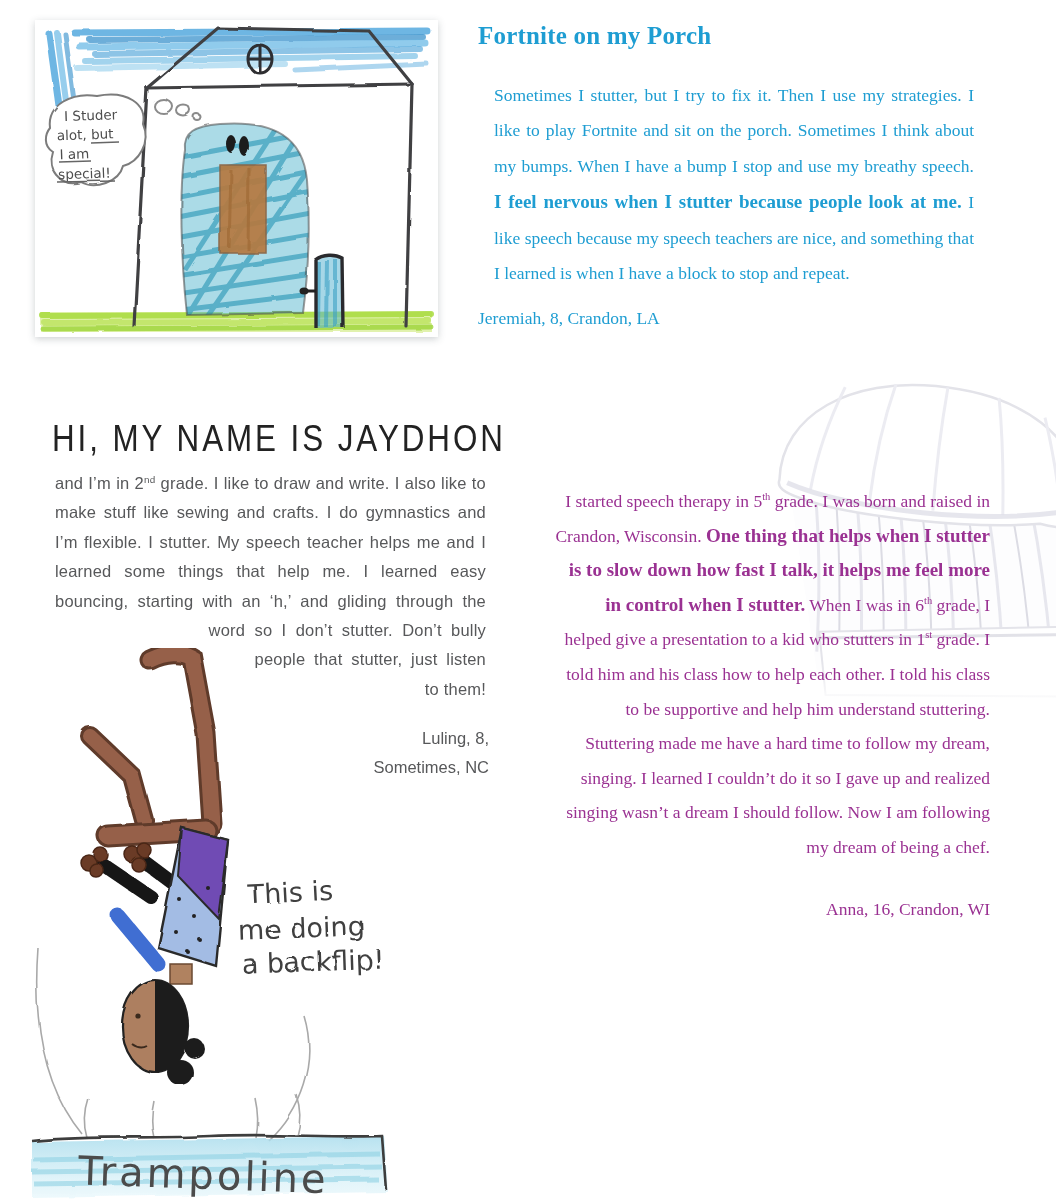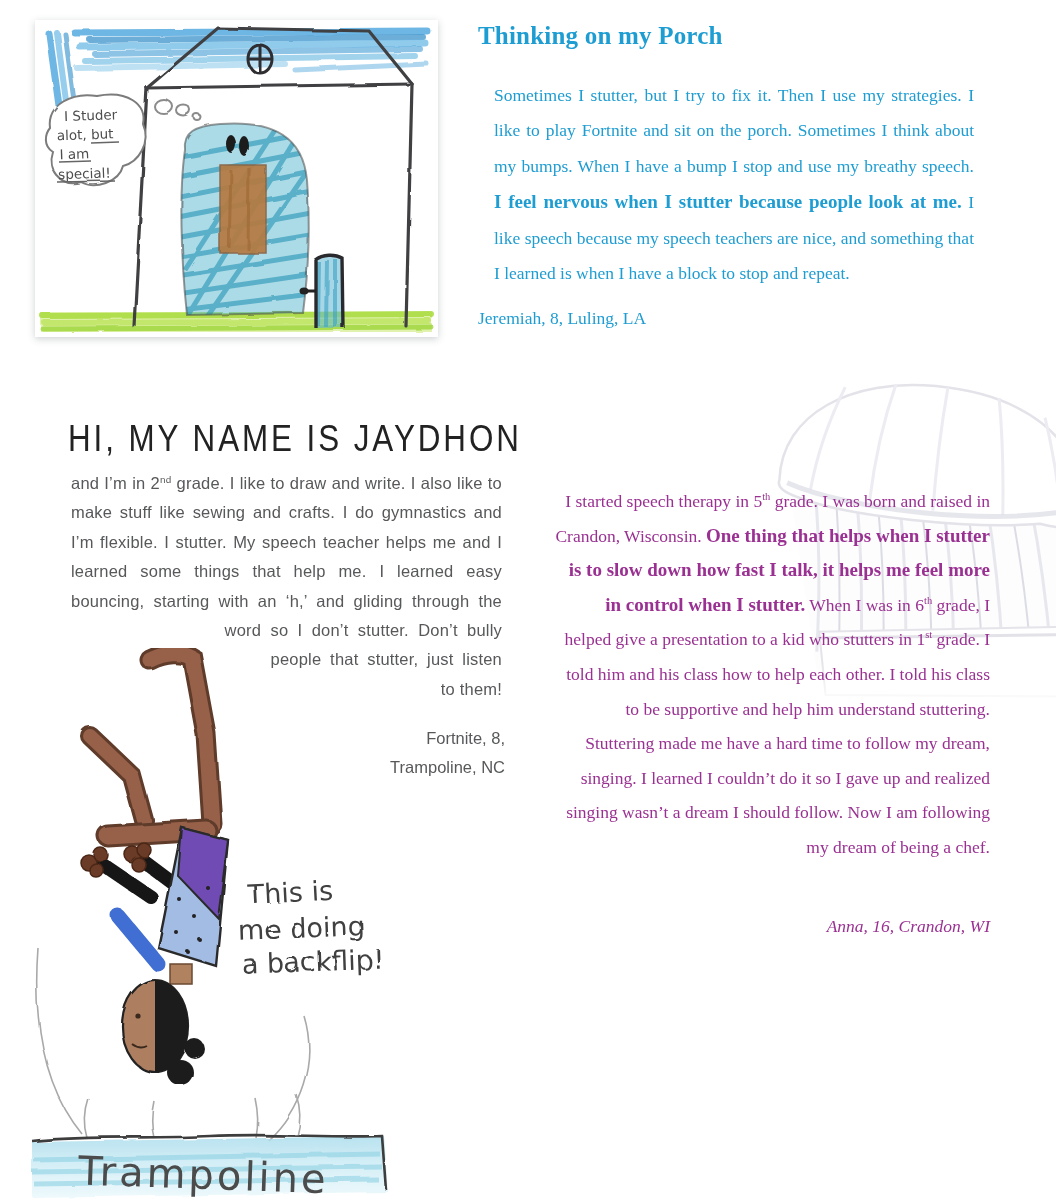--- a/index.html
+++ b/index.html
@@ -21,21 +21,21 @@
               color:var(--teal);text-align:justify;}
   .jeremiah .b{font-weight:700;font-size:19px;}
   .jeremiah .sig{margin-top:17px;font-family:"Liberation Serif",serif;font-size:17.5px;color:var(--teal);}
 
   
   .house-card{position:absolute;left:35px;top:20px;width:403px;height:317px;background:#fff;
               box-shadow:0 2px 7px rgba(60,70,80,.25);z-index:1;}
   .house-card svg{display:block;width:100%;height:100%;}
 
   
-  .jaydhon{position:absolute;left:68px;top:420px;width:437px;z-index:2;}
+  .jaydhon{position:absolute;left:52px;top:420px;width:437px;z-index:2;}
   .jaydhon h2{margin:0 0 12px 0;font-size:32px;font-weight:400;color:var(--heading-ink);
               letter-spacing:3px;white-space:nowrap;transform:scale(.98,1.15);transform-origin:left center;}
   .jay-spacer{float:left;width:300px;height:300px;
               shape-outside:polygon(0 148px,112px 148px,300px 268px,300px 300px,0 300px);}
   .jaydhon p{margin:3px;font-size:16.5px;line-height:29.4px;color:var(--ink);
              text-align:justify;text-align-last:right;letter-spacing:.2px;}
   .jaydhon .sig{margin-top:20px;font-size:16.5px;line-height:29px;color:var(--ink);text-align:right;}
 
   
   .backflip{position:absolute;left:30px;top:648px;width:410px;height:552px;z-index:1;}
@@ -43,21 +43,21 @@
   
   .chefhat{position:absolute;left:768px;top:373px;width:288px;height:332px;z-index:0;}
 
   
   .anna{position:absolute;left:555px;top:484px;width:435px;z-index:2;text-align:right;}
   .anna h2{margin:0 0 24px 0;font-family:"Liberation Serif",serif;font-size:34px;line-height:56px;
            font-weight:700;color:var(--purple);letter-spacing:.2px;}
   .anna p{margin:0;font-family:"Liberation Serif",serif;font-size:17.5px;line-height:34.6px;
           color:var(--purple);text-align:right;}
   .anna .b{font-weight:700;font-size:19px;}
-  .anna .sig{margin-top:51px;font-family:"Liberation Serif",serif;font-size:17.5px;color:var(--purple);font-style:italic;}
+  .anna .sig{margin-top:34px;font-family:"Liberation Serif",serif;font-size:17.5px;color:var(--purple);}
 
   sup{font-size:60%;line-height:0;vertical-align:super;text-align:center;}
 </style>
 </head>
 <body>
 
 <div class="page">
 
   <figure class="house-card" style="margin:0;">
     <svg viewBox="0 0 403 317">
@@ -150,34 +150,34 @@
         <g stroke="#666" stroke-width="1.4" filter="url(#wob1)">
           <path d="M56,123 L84,122"></path>
             <path d="M24,142 L56,141"></path>
             <path d="M22,162 L80,161"></path>
         </g>
       </g>
     </svg>
   </figure>
 
   <section class="jeremiah">
-    <h2>Thinking on my Porch</h2>
+    <h2>Fortnite on my Porch</h2>
     <p><span>Sometimes I stutter, but I try to fix it. Then I use my strategies. I like to play Fortnite and sit on the porch. Sometimes I think about my bumps. When I have a bump I stop and use my breathy speech. </span><span class="b">I feel nervous when I stutter because people look at me.</span><span> I like speech because my speech teachers are nice, and something that I learned is when I have a block to stop and repeat.</span></p>
-    <div class="sig">Jeremiah, 8, Luling, LA</div>
+    <div class="sig">Jeremiah, 8, Crandon, LA</div>
   </section>
 
   <section class="jaydhon">
     <h2>HI, MY NAME IS JAYDHON</h2>
     <div>
       <div class="jay-spacer"></div>
       <p><span>and I’m in 2</span><sup>nd</sup><span> grade. I like to draw and write. I also like to make stuff like sewing and crafts. I do gymnastics and I’m flexible. I stutter. My speech teacher helps me and I learned some things that help me. I learned easy bouncing, starting with an ‘h,’ and gliding through the word so I don’t stutter. Don’t bully people that stutter, just listen to them!</span></p>
     </div>
     <div class="sig">
-      <div>Fortnite, 8,</div>
-      <div>Trampoline, NC</div>
+      <div>Luling, 8,</div>
+      <div>Sometimes, NC</div>
     </div>
   </section>
 
   <svg class="backflip" viewBox="0 0 410 552">
     <defs>
       <filter id="wob2" x="-10%" y="-10%" width="120%" height="120%">
         <feTurbulence type="fractalNoise" baseFrequency="0.03" numOctaves="2" result="n"></feTurbulence>
         <feDisplacementMap in="SourceGraphic" in2="n" scale="3.5"></feDisplacementMap>
       </filter>
       <linearGradient id="trampFade" x1="0" y1="0" x2="0" y2="1">

